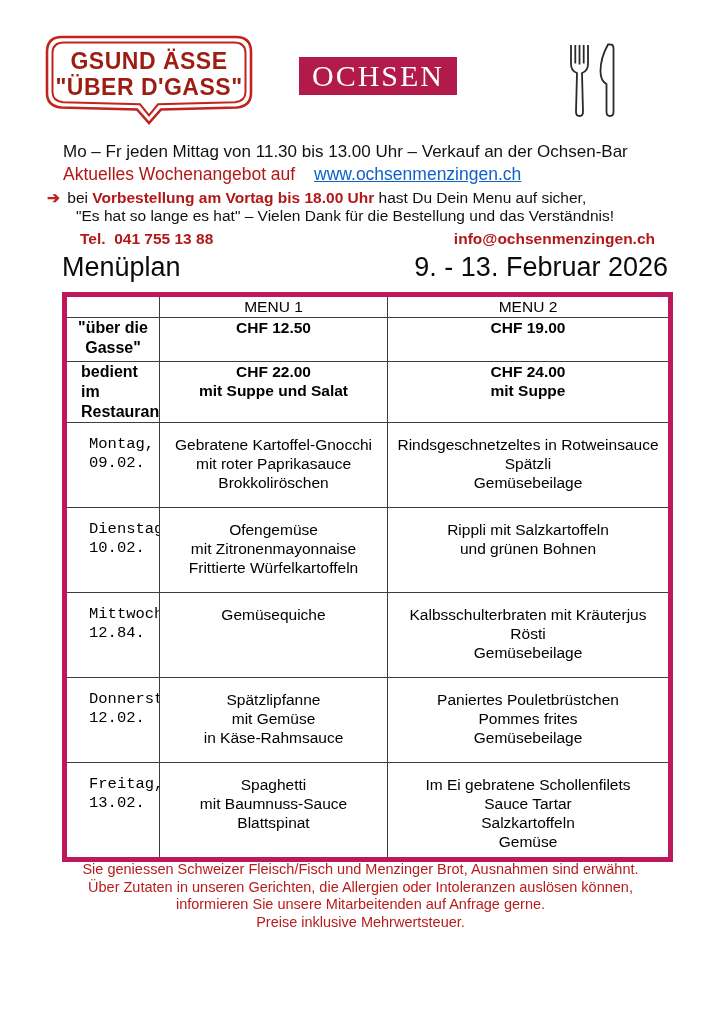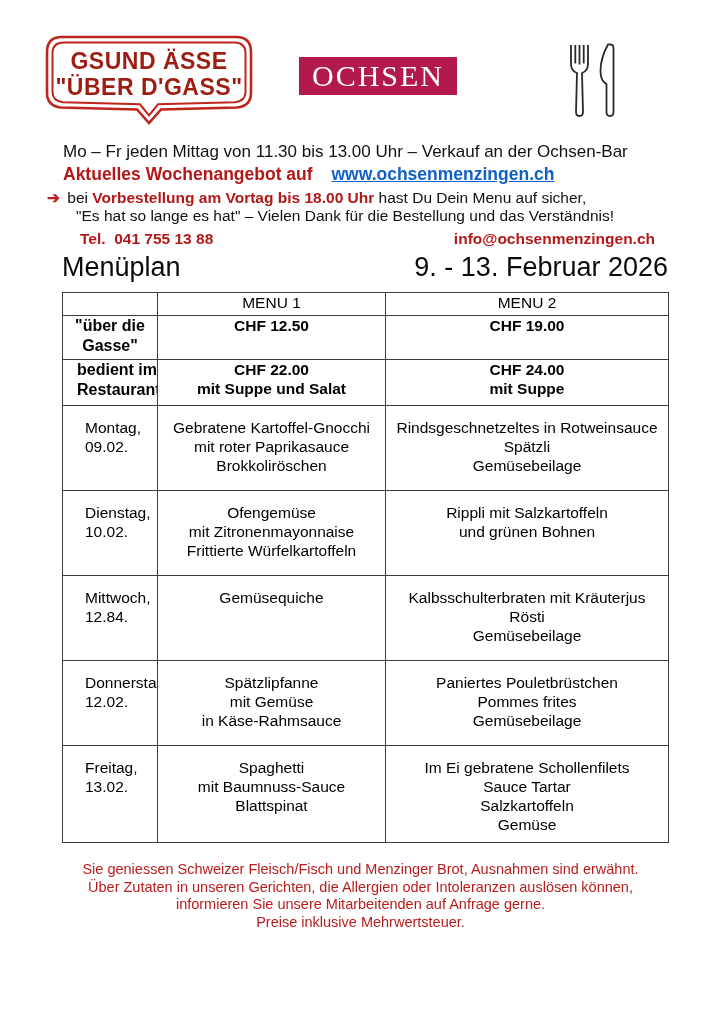--- a/index.html
+++ b/index.html
@@ -19,49 +19,49 @@
               font-size:30px; line-height:38px; height:38px; letter-spacing:2px; }
   .logo-sub { margin-top:3px; font-family:"Liberation Serif", serif; font-size:12.5px; font-weight:bold; }
   .logo-sub-red { color:#b11a4b; }
   .logo-sub-black { color:#111; margin-left:2px; }
 
   
   .cutlery { position:absolute; left:556px; top:42px; width:66px; height:76px; }
 
   
   .hours    { position:absolute; left:63px; top:142px; font-size:17px; color:#111; }
-  .promo    { position:absolute; left:63px; top:164px; font-size:17.5px; font-weight:bold; }
+  .promo    { position:absolute; left:63px; top:164px; font-size:17.5px; font-weight:normal; }
   .promo-label { color:#b21818; margin-right:14px; }
   .promo-link  { color:#1160c7; text-decoration:underline; cursor:pointer; }
   .preorder { position:absolute; left:47px; top:189px; font-size:15.5px; color:#111; }
   .arrow    { color:#c02020; font-weight:bold; margin-right:3px; }
   .hl       { color:#b21818; font-weight:bold; }
   .note     { position:absolute; left:76px; top:207px; font-size:15.5px; color:#111; }
   .contacts { position:absolute; left:80px; top:230px; width:575px; display:flex;
               justify-content:space-between; font-weight:bold; color:#b21818;
               font-size:15.5px; white-space:pre-wrap; }
 
   
   .titlebar { position:absolute; left:62px; top:252px; width:606px; display:flex;
               justify-content:space-between; align-items:flex-end; font-size:27px; color:#0a0a0a; }
 
   
   table.menu { position:absolute; left:62px; top:292px; width:606px;
-               border-collapse:collapse; table-layout:fixed; border:1px solid #be185d; }
+               border-collapse:collapse; table-layout:fixed; border:5px solid #be185d; }
   table.menu td { border:1px solid #3d3d3d; vertical-align:top; white-space:pre-line;
                   font-size:15.5px; line-height:19px; overflow:hidden; }
   .r-head td { height:23px; text-align:center; vertical-align:middle;
                font-size:16px; line-height:16px; }
   .r-price td { font-weight:bold; text-align:center; vertical-align:middle; font-size:15.5px; }
   .r-price .c-label { font-size:16px; line-height:20px; }
   .r-price .c-left { text-align:left; padding-left:14px;margin-left:16px; }
   .r-p1 td { height:44px; }
   .r-p2 td { height:46px; }
   .r-day td { height:85px; padding-top:12px; }
-  .r-day .c-label { text-align:left; padding-left:22px; }
+  .r-day .c-label { text-align:left; padding-left:22px;font-family:Liberation Mono, monospace; }
   .r-day .c-menu { text-align:center; }
   .r-day.r-last td { height:97px; }
 
   
   .footer { position:absolute; left:0; top:861px; width:721px; text-align:center;
             font-size:14.5px; line-height:17.5px; color:#b91c1c; }
 </style>
 </head>
 <body>
 

